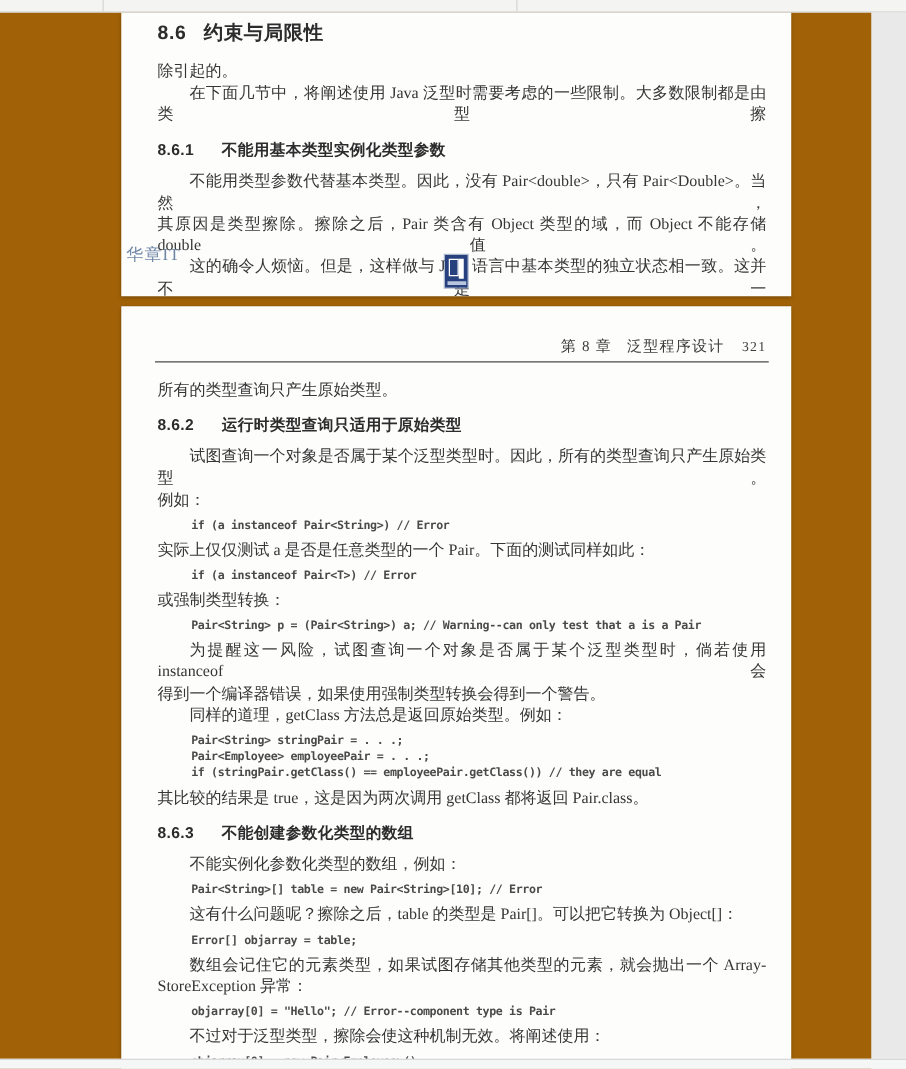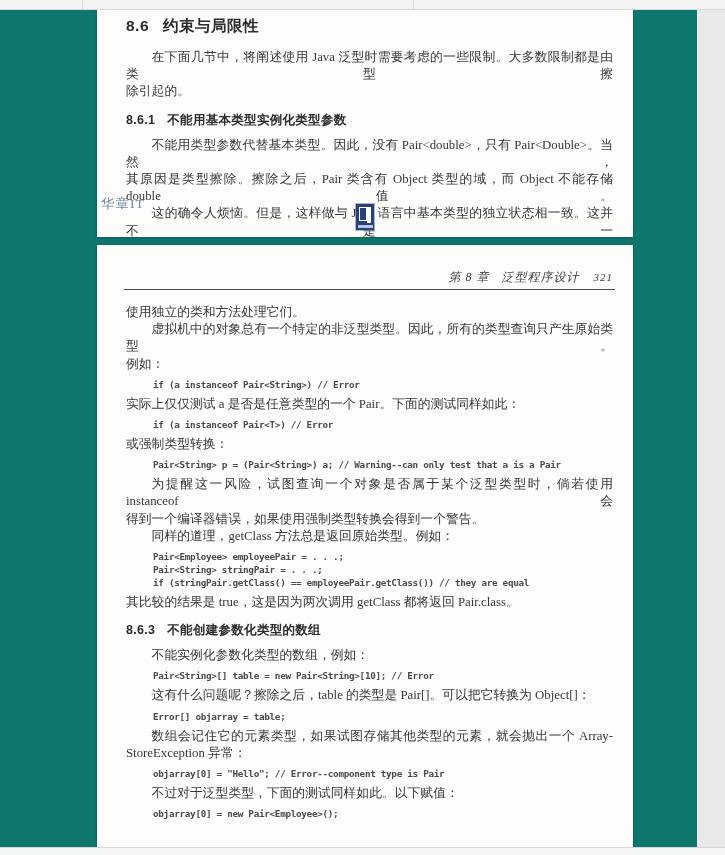--- a/index.html
+++ b/index.html
@@ -1,18 +1,18 @@
 <!DOCTYPE html>
 <html><head>
 <meta charset="utf-8">
 <style>
   * { margin:0; padding:0; box-sizing:border-box; }
   html,body { width:725px; height:855px; overflow:hidden; background:#e9e9e9;
               font-family:"Liberation Serif","DejaVu Serif",serif; }
-  .viewport { position:absolute; left:0; top:0; width:697px; height:855px; background:#0f766e; }
+  .viewport { position:absolute; left:0; top:0; width:697px; height:855px; background:#a16207; }
 
   
   .top-strip { position:absolute; left:0; top:0; width:725px; height:10px;
                background:#f4f4f3; border-bottom:1px solid #d9d9d9; z-index:6; }
   .top-strip .divider { position:absolute; top:0; width:1px; height:9px; background:#d5d5d5; }
 
   
   .bottom-strip { position:absolute; left:0; top:847px; width:725px; height:8px;
                   background:#f5f6f6; border-top:1px solid #d8d8d8; z-index:6; }
 
@@ -25,34 +25,34 @@
   .page1 .content { padding-top:4px; }
 
   
   .h1 { font-family:"Liberation Sans","DejaVu Sans",sans-serif; font-weight:bold;
         font-size:15.5px; color:#2c2c2c; margin:2px 0 12px 0; letter-spacing:.5px; }
   .h1 .h1-num { margin-right:14px; }
 
   
   .h2 { font-family:"Liberation Sans","DejaVu Sans",sans-serif; font-weight:bold;
         font-size:12.5px; color:#2c2c2c; margin:11px 0 8px 0; letter-spacing:.3px; }
-  .h2 .h2-num { margin-right:12px; }
+  .h2 .h2-num { margin-right:22px; }
 
   .para { margin:0; }
   .para .line { font-size:12.8px; line-height:17.2px; color:#363636; white-space:nowrap; }
   .para .line.indent { text-indent:2em; }
   .para .line.fill { white-space:normal; text-align:justify; text-align-last:justify; }
 
   .code { margin:5px 0 5px 27px; }
   .code .code-line { font-family:"DejaVu Sans Mono",monospace; font-size:9.3px;
                      line-height:13px; color:#4a4a4a; letter-spacing:-.3px; white-space:pre;font-weight:bold; }
 
   
   .running-header { display:flex; justify-content:flex-end; align-items:baseline;
-                    padding:24px 20px 3px 29px; font-style:italic; color:#3c3c3c;
+                    padding:24px 20px 3px 29px; color:#3c3c3c;
                     font-size:12px; letter-spacing:1px; }
   .running-header .rh-chapter { margin-right:12px; }
   .running-header .rh-page { margin-left:14px; font-size:11px; }
   .header-rule { height:1px; background:#4a4a4a; margin:0 18px 14px 27px; }
 
   
   .page1-footer { position:absolute; left:0; right:0; bottom:4px; height:28px; }
   .brand { position:absolute; left:4px; bottom:20px; font-size:13.5px; color:#6f87a7;
            letter-spacing:1px; }
   .logo { position:absolute; left:50%; transform:translateX(-50%); bottom:3px;
@@ -74,22 +74,22 @@
     <div class="divider" style="left:413px"></div>
   </div>
 
   <div class="page page1">
     <div class="content">
       <div class="h1">
         <span class="h1-num">8.6</span><span class="h1-title">约束与局限性</span>
       </div>
       <div id="page1-content">
           <div class="para">
+            <div class="line">除引起的。</div>
             <div class="line indent fill">在下面几节中，将阐述使用 Java 泛型时需要考虑的一些限制。大多数限制都是由类型擦</div>
-            <div class="line">除引起的。</div>
           </div>
           <div class="h2"><span class="h2-num">8.6.1</span><span class="h2-title">不能用基本类型实例化类型参数</span></div>
           <div class="para">
             <div class="line indent fill">不能用类型参数代替基本类型。因此，没有 Pair&lt;double&gt;，只有 Pair&lt;Double&gt;。当然，</div>
             <div class="line fill">其原因是类型擦除。擦除之后，Pair 类含有 Object 类型的域，而 Object 不能存储 double 值。</div>
             <div class="line indent fill">这的确令人烦恼。但是，这样做与 Java 语言中基本类型的独立状态相一致。这并不是一</div>
           </div>
         </div>
     </div>
     <div class="page1-footer">
@@ -105,24 +105,25 @@
   <div class="page page2">
     <div class="running-header">
       <span class="rh-chapter">第 8 章</span>
       <span class="rh-title">泛型程序设计</span>
       <span class="rh-page">321</span>
     </div>
     <div class="header-rule"></div>
     <div class="content">
       <div id="page2-content">
           <div class="para">
-            <div class="line">使用独立的类和方法处理它们。</div>
+            <div class="line">所有的类型查询只产生原始类型。</div>
           </div>
+          <div class="h2"><span class="h2-num">8.6.2</span><span class="h2-title">运行时类型查询只适用于原始类型</span></div>
           <div class="para">
-            <div class="line indent fill">虚拟机中的对象总有一个特定的非泛型类型。因此，所有的类型查询只产生原始类型。</div>
+            <div class="line indent fill">试图查询一个对象是否属于某个泛型类型时。因此，所有的类型查询只产生原始类型。</div>
             <div class="line">例如：</div>
           </div>
           <div class="code">
             <div class="code-line">if (a instanceof Pair&lt;String&gt;) // Error</div>
           </div>
           <div class="para">
             <div class="line">实际上仅仅测试 a 是否是任意类型的一个 Pair。下面的测试同样如此：</div>
           </div>
           <div class="code">
             <div class="code-line">if (a instanceof Pair&lt;T&gt;) // Error</div>
@@ -134,22 +135,22 @@
             <div class="code-line">Pair&lt;String&gt; p = (Pair&lt;String&gt;) a; // Warning--can only test that a is a Pair</div>
           </div>
           <div class="para">
             <div class="line indent fill">为提醒这一风险，试图查询一个对象是否属于某个泛型类型时，倘若使用 instanceof 会</div>
             <div class="line">得到一个编译器错误，如果使用强制类型转换会得到一个警告。</div>
           </div>
           <div class="para">
             <div class="line indent">同样的道理，getClass 方法总是返回原始类型。例如：</div>
           </div>
           <div class="code">
+            <div class="code-line">Pair&lt;String&gt; stringPair = . . .;</div>
             <div class="code-line">Pair&lt;Employee&gt; employeePair = . . .;</div>
-            <div class="code-line">Pair&lt;String&gt; stringPair = . . .;</div>
             <div class="code-line">if (stringPair.getClass() == employeePair.getClass()) // they are equal</div>
           </div>
           <div class="para">
             <div class="line">其比较的结果是 true，这是因为两次调用 getClass 都将返回 Pair.class。</div>
           </div>
           <div class="h2"><span class="h2-num">8.6.3</span><span class="h2-title">不能创建参数化类型的数组</span></div>
           <div class="para">
             <div class="line indent">不能实例化参数化类型的数组，例如：</div>
           </div>
           <div class="code">
@@ -162,21 +163,21 @@
             <div class="code-line">Error[] objarray = table;</div>
           </div>
           <div class="para">
             <div class="line indent fill">数组会记住它的元素类型，如果试图存储其他类型的元素，就会抛出一个 Array-</div>
             <div class="line">StoreException 异常：</div>
           </div>
           <div class="code">
             <div class="code-line">objarray[0] = "Hello"; // Error--component type is Pair</div>
           </div>
           <div class="para">
-            <div class="line indent">不过对于泛型类型，下面的测试同样如此。以下赋值：</div>
+            <div class="line indent">不过对于泛型类型，擦除会使这种机制无效。将阐述使用：</div>
           </div>
           <div class="code">
             <div class="code-line">objarray[0] = new Pair&lt;Employee&gt;();</div>
           </div>
         </div>
     </div>
   </div>
 
   <div class="bottom-strip"></div>
 

